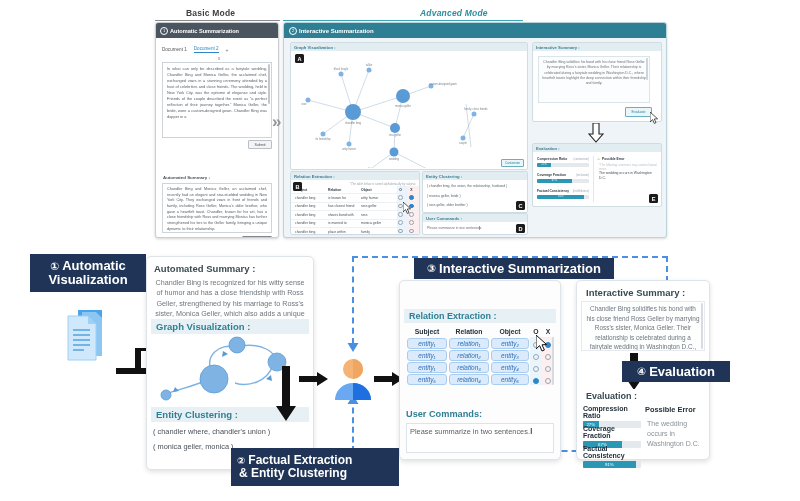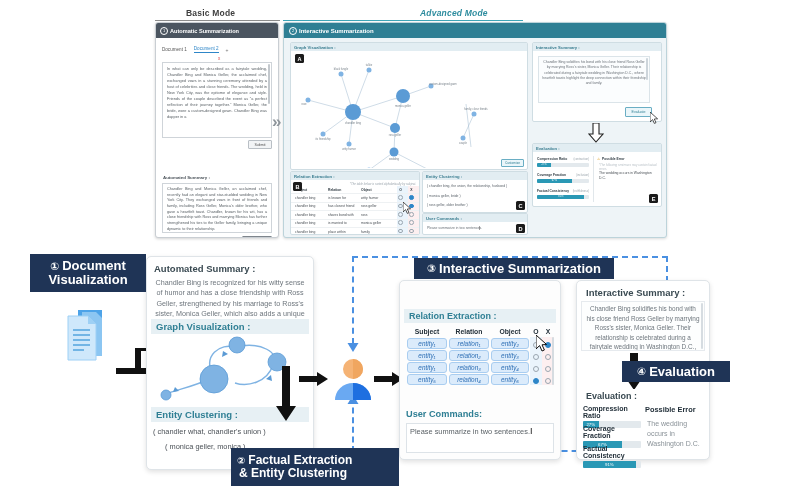--- a/index.html
+++ b/index.html
@@ -390,21 +390,21 @@
   <svg class="abs" style="left:116px;top:100px;" width="62" height="50" viewBox="0 0 62 50">
     <path d="M0 23 L36 23" stroke="#111" stroke-width="6" fill="none"></path>
     <path d="M22 23 L22 0 L36 0" stroke="#111" stroke-width="6" fill="none"></path>
     <path d="M36 -6 L50 0 L36 6 Z" fill="#111" transform="translate(0,0)"></path>
     <path d="M36 17 L50 23 L36 29 Z" fill="#111"></path>
   </svg>
 
   <div class="navy-badge" id="badge1" style="left:30px;top:6px;width:116px;height:38px;font-size:13px;flex-direction:column;">
     <div style="display:flex;align-items:center;">
       <span class="badge-num">①</span>
-      <span>Document</span>
+      <span>Automatic</span>
     </div>
     <div>Visualization</div>
   </div>
 
   <div class="panel" style="left:146px;top:8px;width:166px;height:212px;">
     <div class="sec-head plain" style="position:absolute;left:2px;top:4px;">Automated Summary :</div>
     <div class="body-text" style="position:absolute;left:0;top:18px;width:166px;">Chandler Bing is recognized for his witty sense of humor and has a close friendship with Ross Geller, strengthened by his marriage to Ross's sister, Monica Geller, which also adds a unique (⋯)</div>
 
     <div class="sec-head" style="position:absolute;left:4px;top:62px;width:158px;">Graph Visualization :</div>
     <svg style="position:absolute;left:4px;top:78px;" width="158" height="70" viewBox="0 0 158 70">
@@ -421,22 +421,22 @@
         <circle cx="15" cy="60" r="5"></circle>
       </g>
       <g fill="#5b9bd5">
         <path d="M72 16 l5 3 l-6 3 z"></path>
           <path d="M120 40 l-5 4 l6 2 z"></path>
           <path d="M24 52 l4 4 l-6 1 z"></path>
       </g>
     </svg>
 
     <div class="sec-head" style="position:absolute;left:4px;top:150px;width:158px;">Entity Clustering :</div>
-    <div style="position:absolute;left:6px;top:170px;font-size:7.4px;color:#4a5056;">( chandler what, chandler's union )</div>
-    <div style="position:absolute;left:18px;top:185px;font-size:7.4px;color:#4a5056;">( monica geller, monica )</div>
+    <div style="position:absolute;left:6px;top:170px;font-size:7.4px;color:#4a5056;">( chandler where, chandler's union )</div>
+    <div style="position:absolute;left:6px;top:185px;font-size:7.4px;color:#4a5056;">( monica geller, monica )</div>
   </div>
 
   <svg class="abs" style="left:275px;top:118px;" width="22" height="56" viewBox="0 0 22 56">
     <path d="M7 0 L15 0 L15 40 L21 40 L11 55 L1 40 L7 40 Z" fill="#111"></path>
   </svg>
 
   <div class="navy-badge" id="badge2" style="left:231px;top:200px;width:168px;height:38px;font-size:12px;flex-direction:column;align-items:flex-start;padding-left:6px;">
     <div style="display:flex;align-items:center;">
       <span class="badge-num">②</span>
       <span>Factual Extraction</span>

